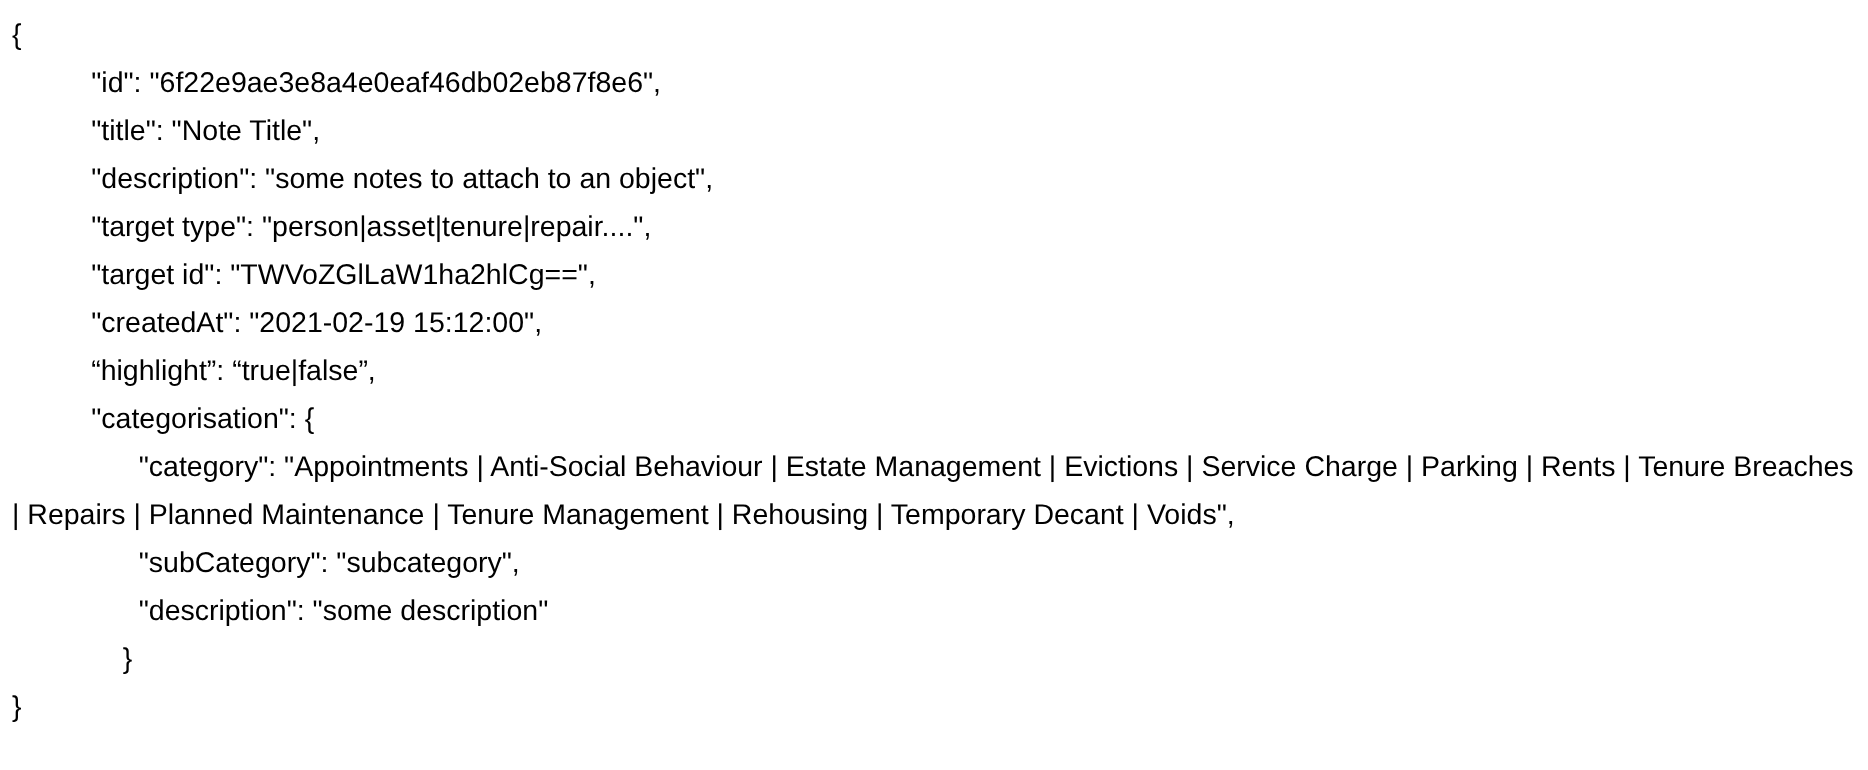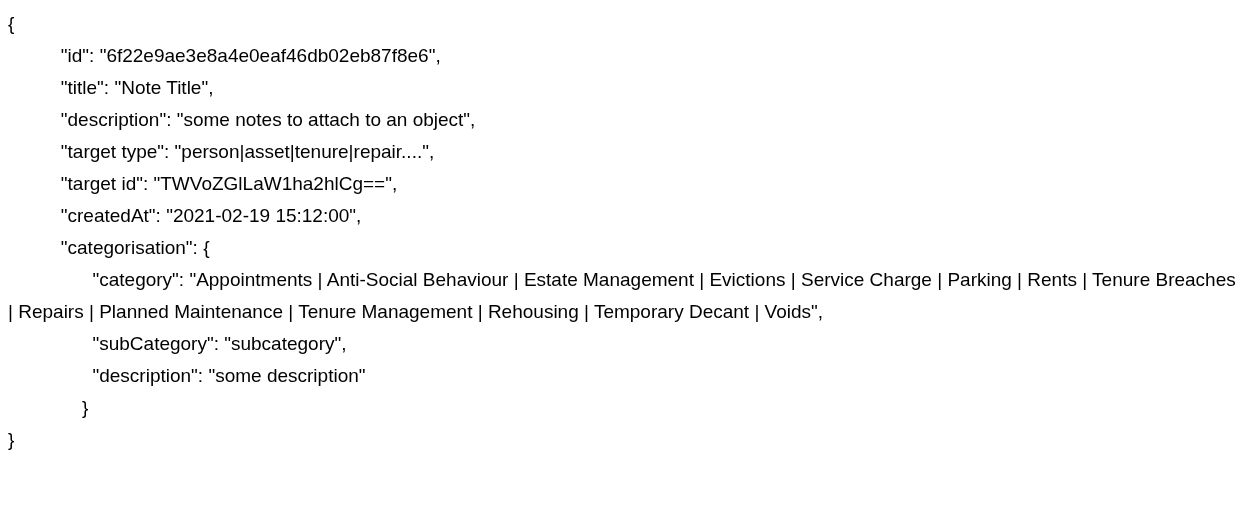--- a/index.html
+++ b/index.html
@@ -44,19 +44,20 @@
 <body style="background: rgb(255, 255, 255);">
 
 <div id="json-document" class="doc-pad" style="color: rgb(0, 0, 0);">
   <span class="json-line lvl-0">{</span>
   <span class="json-line lvl-1">          "id": "6f22e9ae3e8a4e0eaf46db02eb87f8e6",</span>
   <span class="json-line lvl-1">          "title": "Note Title",</span>
   <span class="json-line lvl-1">          "description": "some notes to attach to an object",</span>
   <span class="json-line lvl-1">          "target type": "person|asset|tenure|repair....",</span>
   <span class="json-line lvl-1">          "target id": "TWVoZGlLaW1ha2hlCg==",</span>
   <span class="json-line lvl-1">          "createdAt": "2021-02-19 15:12:00",</span>
+  <span class="json-line lvl-1">          “highlight”: “true|false”,</span>
   <span class="json-line lvl-1">          "categorisation": {</span>
   <span class="json-line lvl-2 wrapline">                "category": "Appointments | Anti-Social Behaviour | Estate Management | Evictions | Service Charge | Parking | Rents | Tenure Breaches | Repairs | Planned Maintenance | Tenure Management | Rehousing | Temporary Decant | Voids",</span>
   <span class="json-line lvl-2">                "subCategory": "subcategory",</span>
   <span class="json-line lvl-2">                "description": "some description"</span>
   <span class="json-line lvl-2">              }</span>
   <span class="json-line lvl-0">}</span>
 </div>
 
 </body></html>

